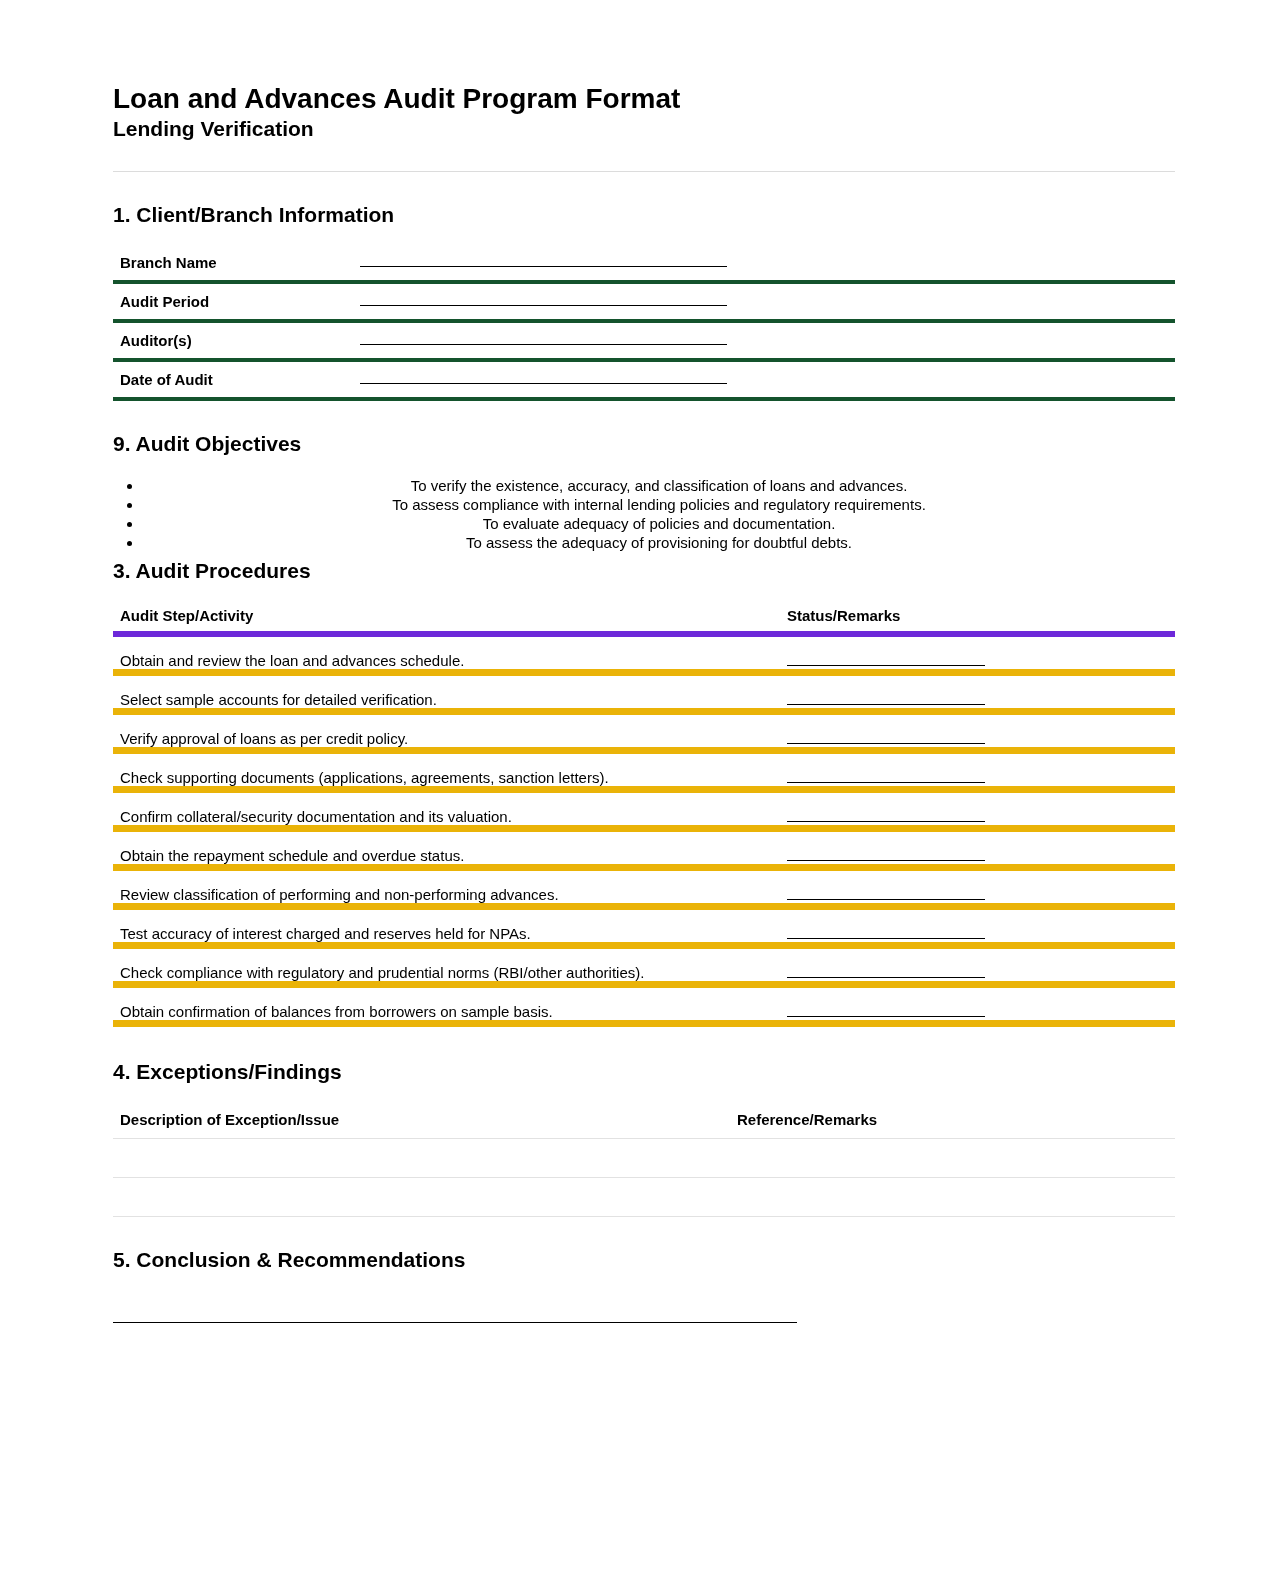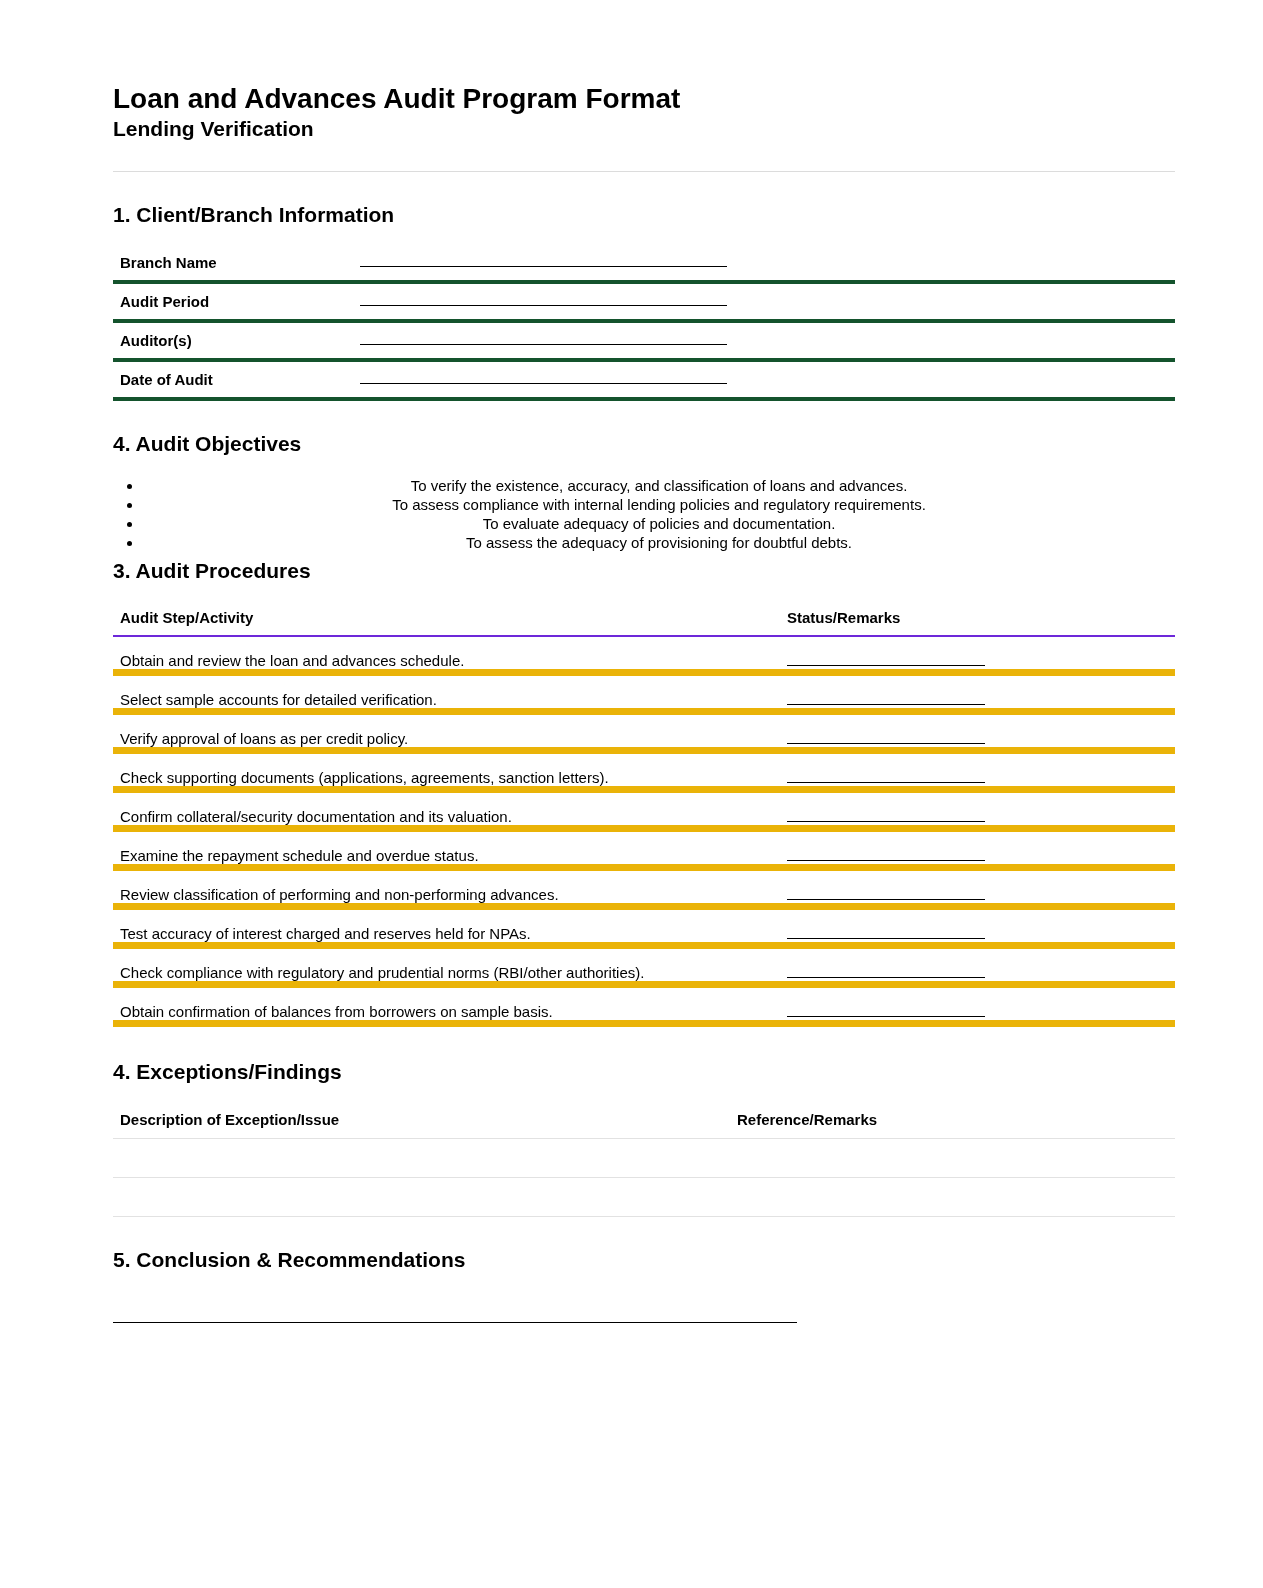--- a/index.html
+++ b/index.html
@@ -79,21 +79,21 @@
     font-size: 15px;
     line-height: 19px;
   }
 
   
   .proc-table { margin-top: 16px; }
   .proc-header {
     display: flex;
     align-items: center;
     height: 38px;
-    border-bottom: 2px solid #6d28d9;
+    border-bottom: 6px solid #6d28d9;
     padding-left: 7px;
     font-size: 15px;
     font-weight: bold;
     justify-content: flex-end;
   }
   .proc-col1 { width: 667px; }
   .proc-col2 { flex: 1; }
   .proc-row {
     display: flex;
     align-items: flex-end;
@@ -160,21 +160,21 @@
         <div class="info-value"><span class="fill-line"></span></div>
       </div>
       <div class="info-row">
         <div class="info-label">Date of Audit</div>
         <div class="info-value"><span class="fill-line"></span></div>
       </div>
     </div>
   </section>
 
   <section>
-    <h3 class="section-heading">4. Audit Objectives</h3>
+    <h3 class="section-heading">9. Audit Objectives</h3>
     <ul class="objectives-list">
       <li>To verify the existence, accuracy, and classification of loans and advances.</li>
       <li>To assess compliance with internal lending policies and regulatory requirements.</li>
       <li>To evaluate adequacy of policies and documentation.</li>
       <li>To assess the adequacy of provisioning for doubtful debts.</li>
     </ul>
   </section>
 
   <section>
     <h3 class="section-heading tight-top">3. Audit Procedures</h3>
@@ -197,21 +197,21 @@
       </div>
       <div class="proc-row">
         <div class="proc-col1">Check supporting documents (applications, agreements, sanction letters).</div>
         <div class="proc-col2"><span class="status-line"></span></div>
       </div>
       <div class="proc-row">
         <div class="proc-col1">Confirm collateral/security documentation and its valuation.</div>
         <div class="proc-col2"><span class="status-line"></span></div>
       </div>
       <div class="proc-row">
-        <div class="proc-col1">Examine the repayment schedule and overdue status.</div>
+        <div class="proc-col1">Obtain the repayment schedule and overdue status.</div>
         <div class="proc-col2"><span class="status-line"></span></div>
       </div>
       <div class="proc-row">
         <div class="proc-col1">Review classification of performing and non-performing advances.</div>
         <div class="proc-col2"><span class="status-line"></span></div>
       </div>
       <div class="proc-row">
         <div class="proc-col1">Test accuracy of interest charged and reserves held for NPAs.</div>
         <div class="proc-col2"><span class="status-line"></span></div>
       </div>

